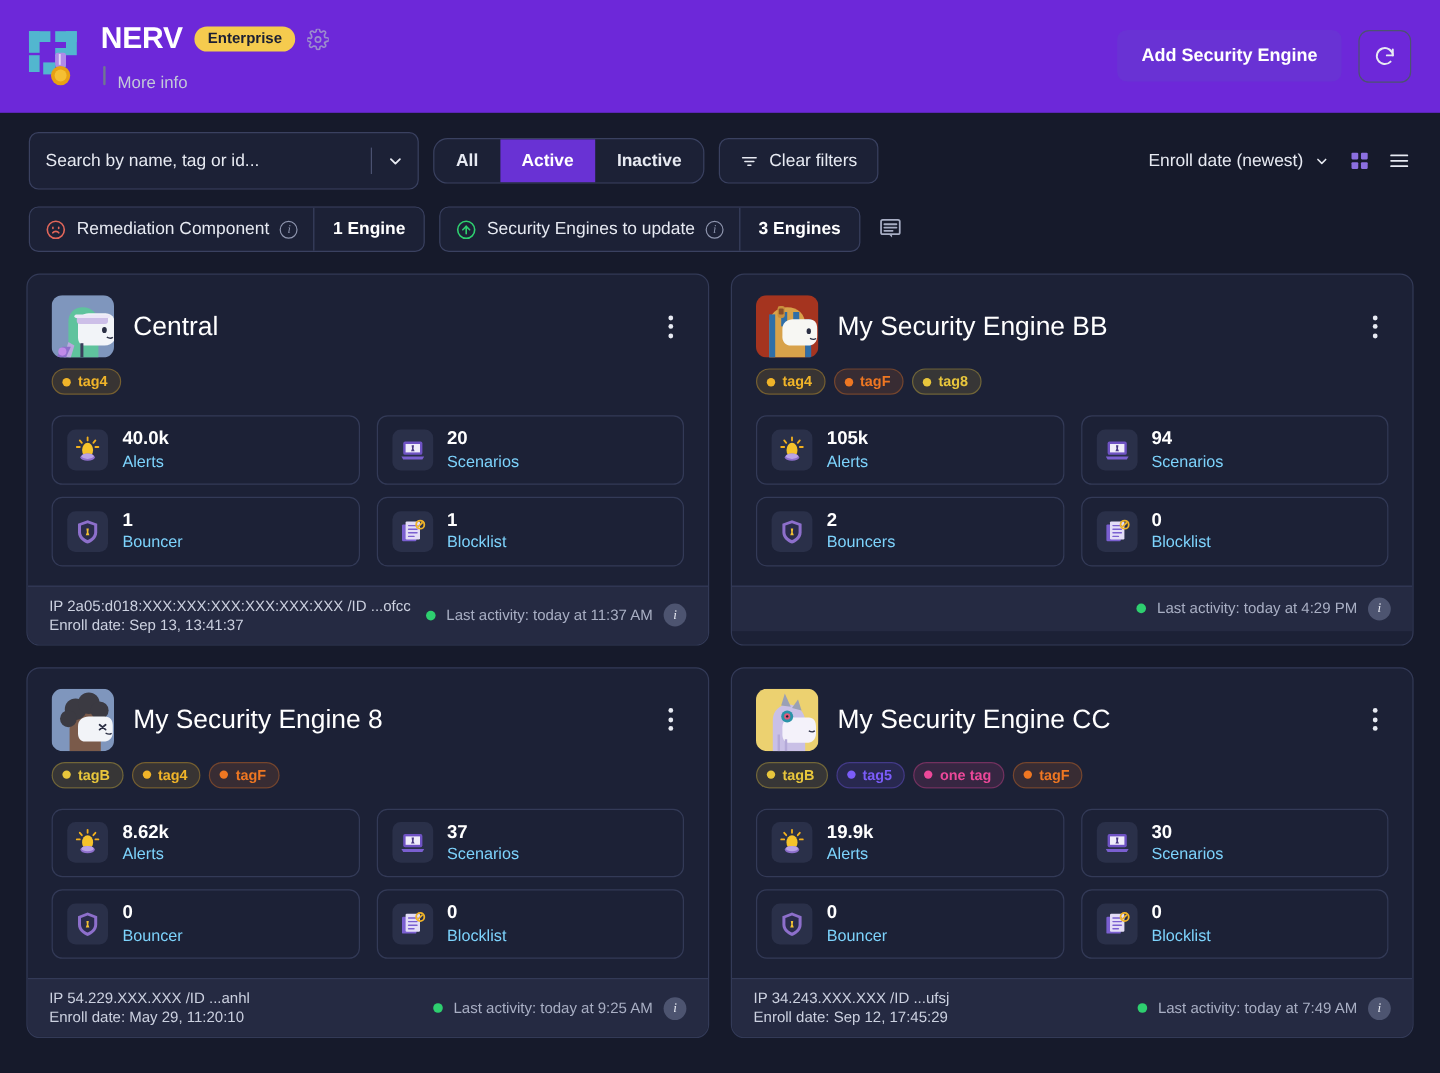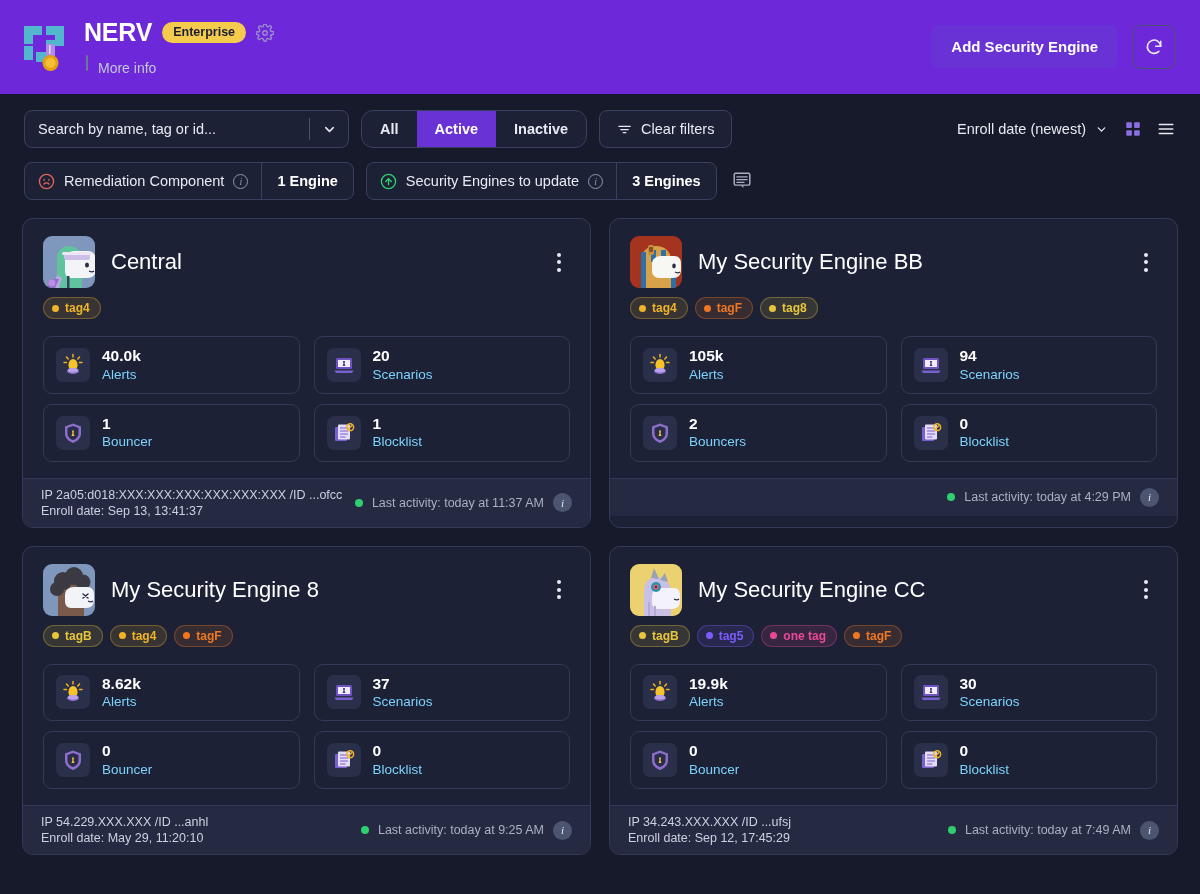--- a/index.html
+++ b/index.html
@@ -50,21 +50,21 @@
     border: 1px solid #4c5370; background: transparent;
     display: flex; align-items: center; justify-content: center;
     cursor: pointer;
   }
   
   .toolbar {
     display: flex; align-items: center; gap: 12px;
     padding: 16px 24px 0 24px;
   }
   .search-box {
-    width: 325px; height: 38px;
+    width: 325px; height: 48px;
     background: #1c2136; border: 1px solid #3a4160;
     border-radius: 8px; display: flex; align-items: center;
     padding: 0 4px 0 13px; cursor: text;
   }
   .search-input {
     flex: 1; background: transparent; border: none; outline: none;
     color: #e7eaf2; font-size: 14.5px; font-family: inherit;
   }
   .search-input::placeholder { color: #e7eaf2; }
   .search-div { width: 1px; height: 22px; background: #4a5170; margin-right: 4px; }

